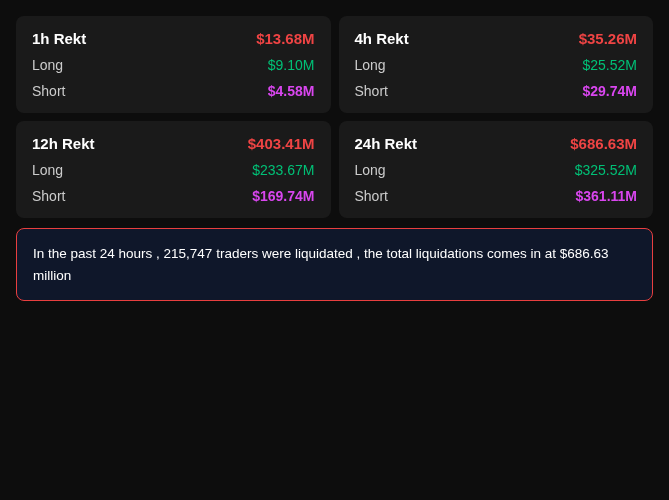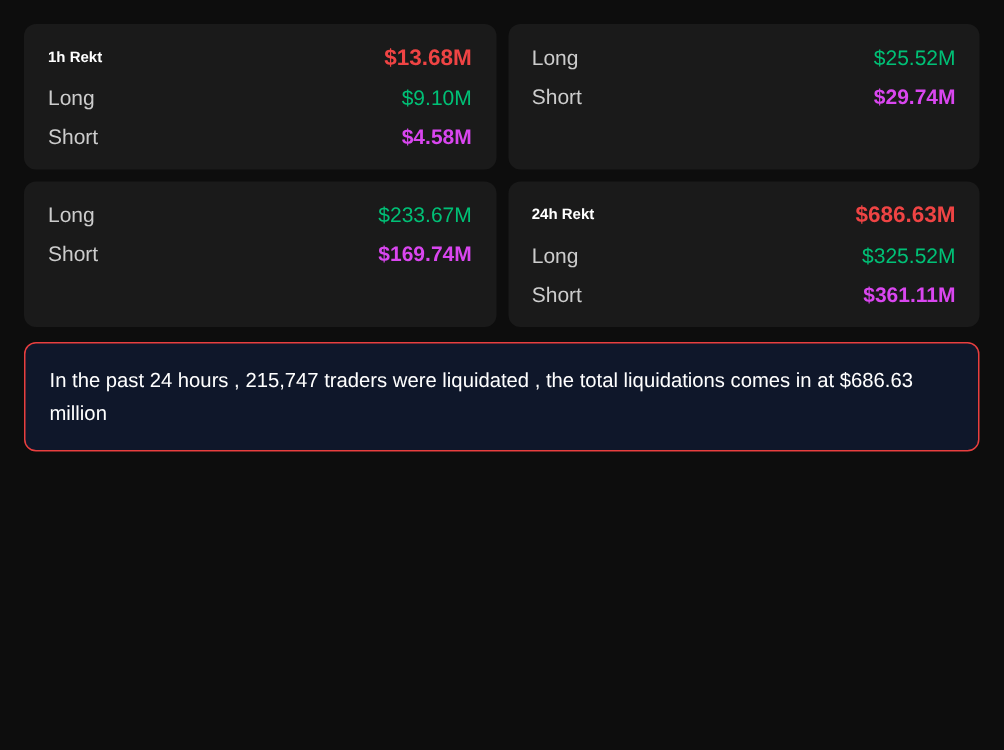--- a/index.html
+++ b/index.html
@@ -42,21 +42,21 @@
       align-items: flex-end;
     }
 
     .label {
       color: #cccccc;
       font-size: 14px;
     }
 
     .label-header {
       color: #ffffff;
-      font-size: 10px;
+      font-size: 15px;
       font-weight: 600;
     }
 
     .value-header {
       color: #ef4444;
       font-size: 15px;
       font-weight: 600;
     }
 
     .value-green {
@@ -97,29 +97,37 @@
         <span class="label">Long</span>
         <span class="value-green">$9.10M</span>
       </div>
       <div class="card-row">
         <span class="label">Short</span>
         <span class="value-red">$4.58M</span>
       </div>
     </div>
     <div class="card">
       <div class="card-row">
+        <span class="label-header">4h Rekt</span>
+        <span class="value-header">$35.26M</span>
+      </div>
+      <div class="card-row">
         <span class="label">Long</span>
         <span class="value-green">$25.52M</span>
       </div>
       <div class="card-row">
         <span class="label">Short</span>
         <span class="value-red">$29.74M</span>
       </div>
     </div>
     <div class="card">
+      <div class="card-row">
+        <span class="label-header">12h Rekt</span>
+        <span class="value-header">$403.41M</span>
+      </div>
       <div class="card-row">
         <span class="label">Long</span>
         <span class="value-green">$233.67M</span>
       </div>
       <div class="card-row">
         <span class="label">Short</span>
         <span class="value-red">$169.74M</span>
       </div>
     </div>
     <div class="card">

